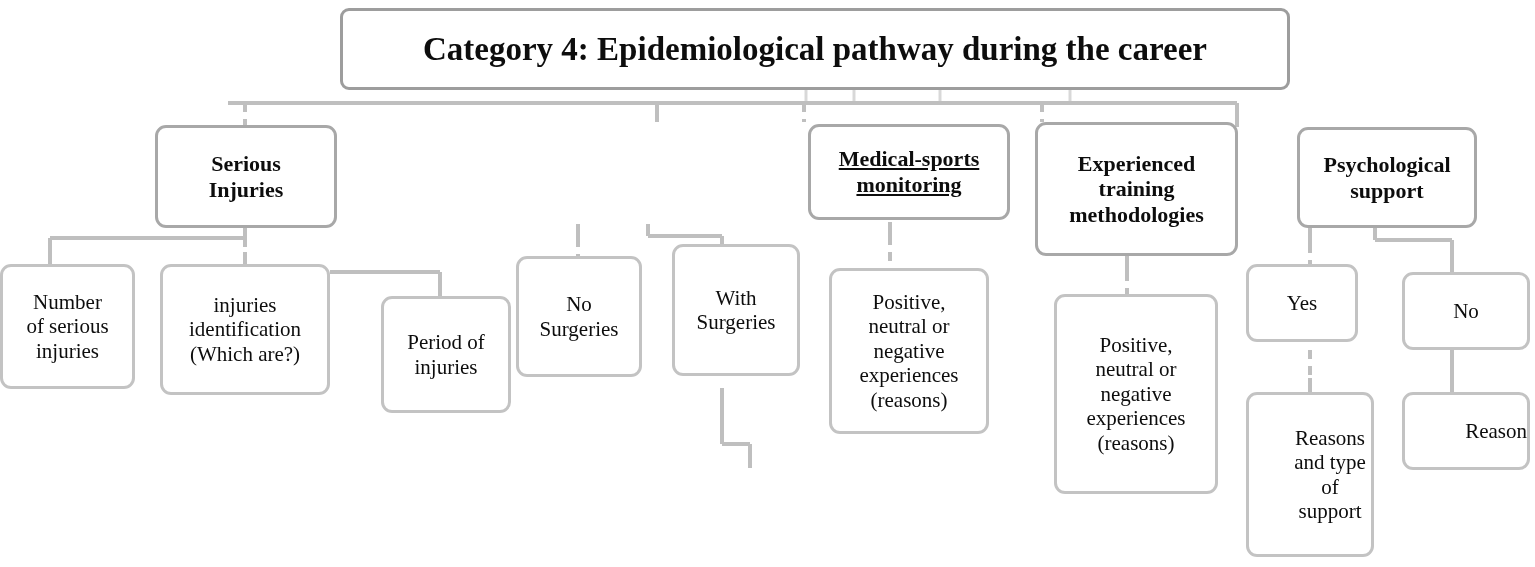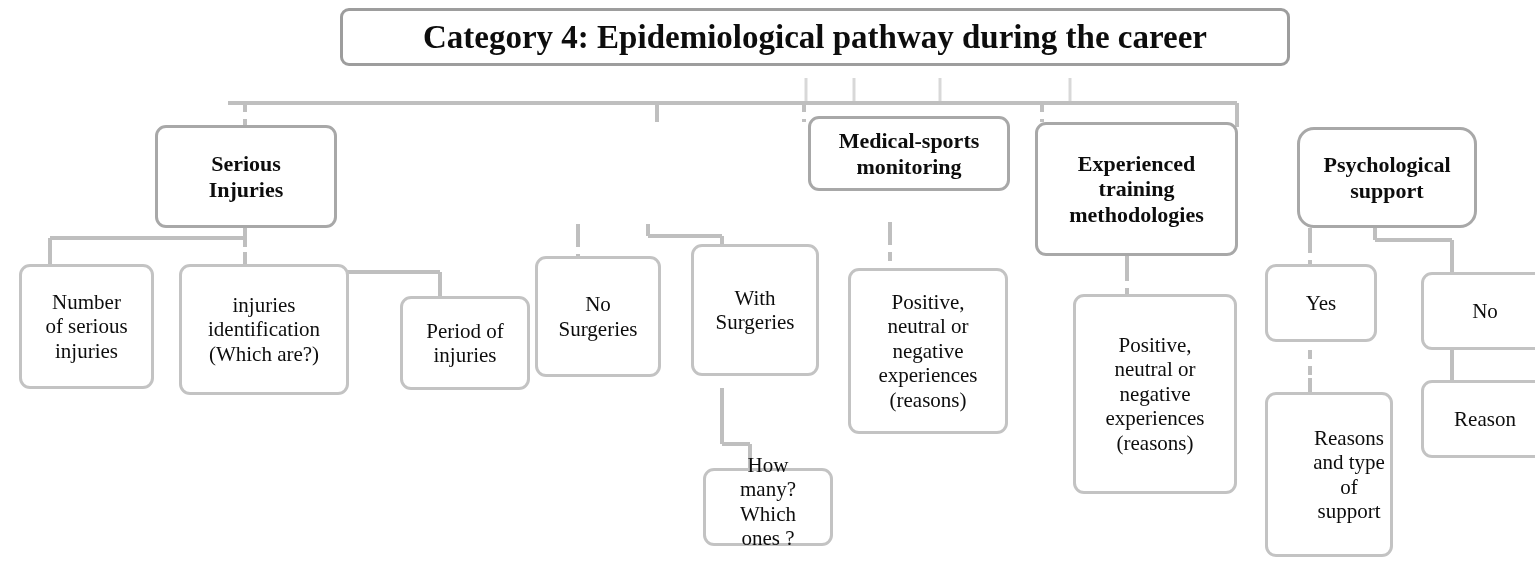--- a/index.html
+++ b/index.html
@@ -50,21 +50,20 @@
     border-radius: 11px;
     font-weight: bold;
     font-size: 22px;
   }
   
   .node.leaf {
     border: 3px solid #c3c3c3;
     border-radius: 11px;
     font-weight: normal;
     font-size: 21px;
-    margin-left: 19px;
   }
   
   .node.leaf.overflow {
     overflow: visible;
     align-items: flex-start;
   }
   .node.leaf.overflow .txt {
     position: relative;
     top: -18px;
     width: 100%;
@@ -127,79 +126,73 @@
       <line x1="1375" y1="240" x2="1452" y2="240"></line>
       <line x1="1452" y1="240" x2="1452" y2="272"></line>
 
       <line x1="1310" y1="350" x2="1310" y2="378" stroke-dasharray="9 7"></line>
       <line x1="1310" y1="378" x2="1310" y2="392"></line>
 
       <line x1="1452" y1="350" x2="1452" y2="392"></line>
     </g>
   </svg>
 
-  <div class="node root" style="left:340px; top:8px; width:950px; height:58px;">
+  <div class="node root" style="left:340px; top:8px; width:950px; height:82px;">
     <span class="txt">Category 4: Epidemiological pathway during the career</span>
   </div>
 
   <div class="node cat" style="left:155px; top:125px; width:182px; height:103px;">
     <span class="txt">Serious
 Injuries</span>
   </div>
 
 
-  <div class="node cat" style="left:808px; top:116px; width:202px; height:75px;">
+  <div class="node cat" style="left:808px; top:124px; width:202px; height:96px;text-decoration:underline;">
     <span class="txt">Medical-sports
 monitoring</span>
   </div>
 
   <div class="node cat" style="left:1035px; top:122px; width:203px; height:134px;justify-content:flex-end;">
     <span class="txt">Experienced
 training
 methodologies</span>
   </div>
 
-  <div class="node cat" style="left:1297px; top:127px; width:180px; height:101px;border-radius:17px;">
+  <div class="node cat" style="left:1297px; top:127px; width:180px; height:101px;">
     <span class="txt">Psychological
 support</span>
   </div>
 
   <div class="node leaf" style="left:0px; top:264px; width:135px; height:125px;">
     <span class="txt">Number
 of serious
 injuries</span>
   </div>
 
   <div class="node leaf" style="left:160px; top:264px; width:170px; height:131px;">
     <span class="txt">injuries
 identification
 (Which are?)</span>
   </div>
 
-  <div class="node leaf" style="left:381px; top:296px; width:130px; height:94px;">
+  <div class="node leaf" style="left:381px; top:296px; width:130px; height:117px;">
     <span class="txt">Period of
 injuries</span>
   </div>
 
   <div class="node leaf" style="left:516px; top:256px; width:126px; height:121px;">
     <span class="txt">No
 Surgeries</span>
   </div>
 
   <div class="node leaf" style="left:672px; top:244px; width:128px; height:132px;">
     <span class="txt">With
 Surgeries</span>
   </div>
 
-  <div class="node leaf overflow" style="left:684px; top:468px; width:130px; height:78px;">
-    <span class="txt">How
-many?
-Which
-ones ?</span>
-  </div>
 
   <div class="node leaf" style="left:829px; top:268px; width:160px; height:166px;">
     <span class="txt">Positive,
 neutral or
 negative
 experiences
 (reasons)</span>
   </div>
 
   <div class="node leaf" style="left:1054px; top:294px; width:164px; height:200px;">
@@ -218,17 +211,17 @@
     <span class="txt">No</span>
   </div>
 
   <div class="node leaf" style="left:1246px; top:392px; width:128px; height:165px;padding-left:40px;">
     <span class="txt">Reasons
 and type
 of
 support</span>
   </div>
 
-  <div class="node leaf" style="left:1402px; top:380px; width:128px; height:78px;">
+  <div class="node leaf" style="left:1402px; top:392px; width:128px; height:78px;text-align:right;">
     <span class="txt">Reason</span>
   </div>
 
 </div>
 
 </body></html>

